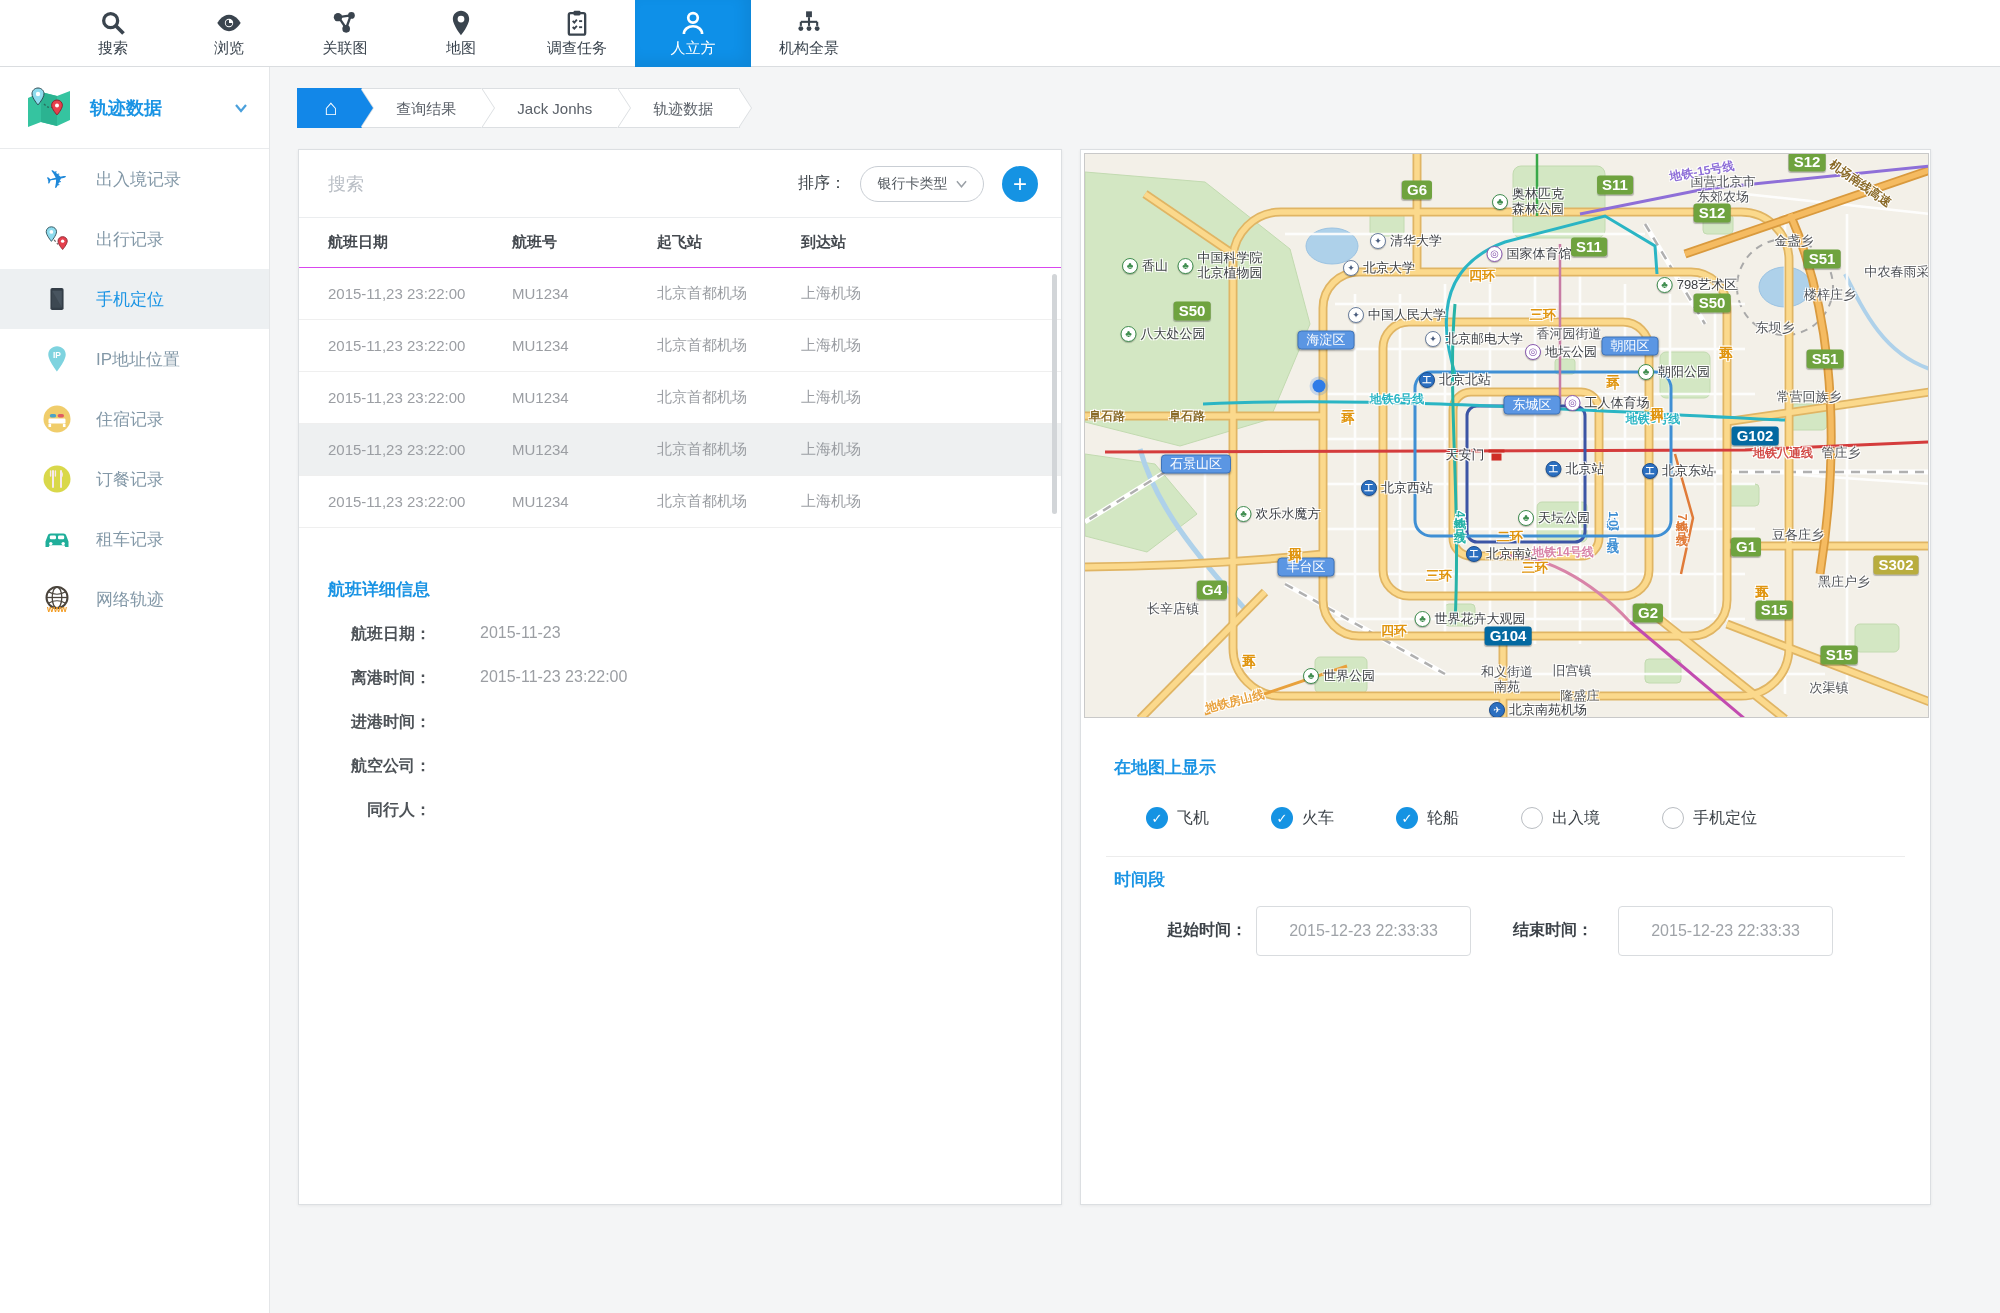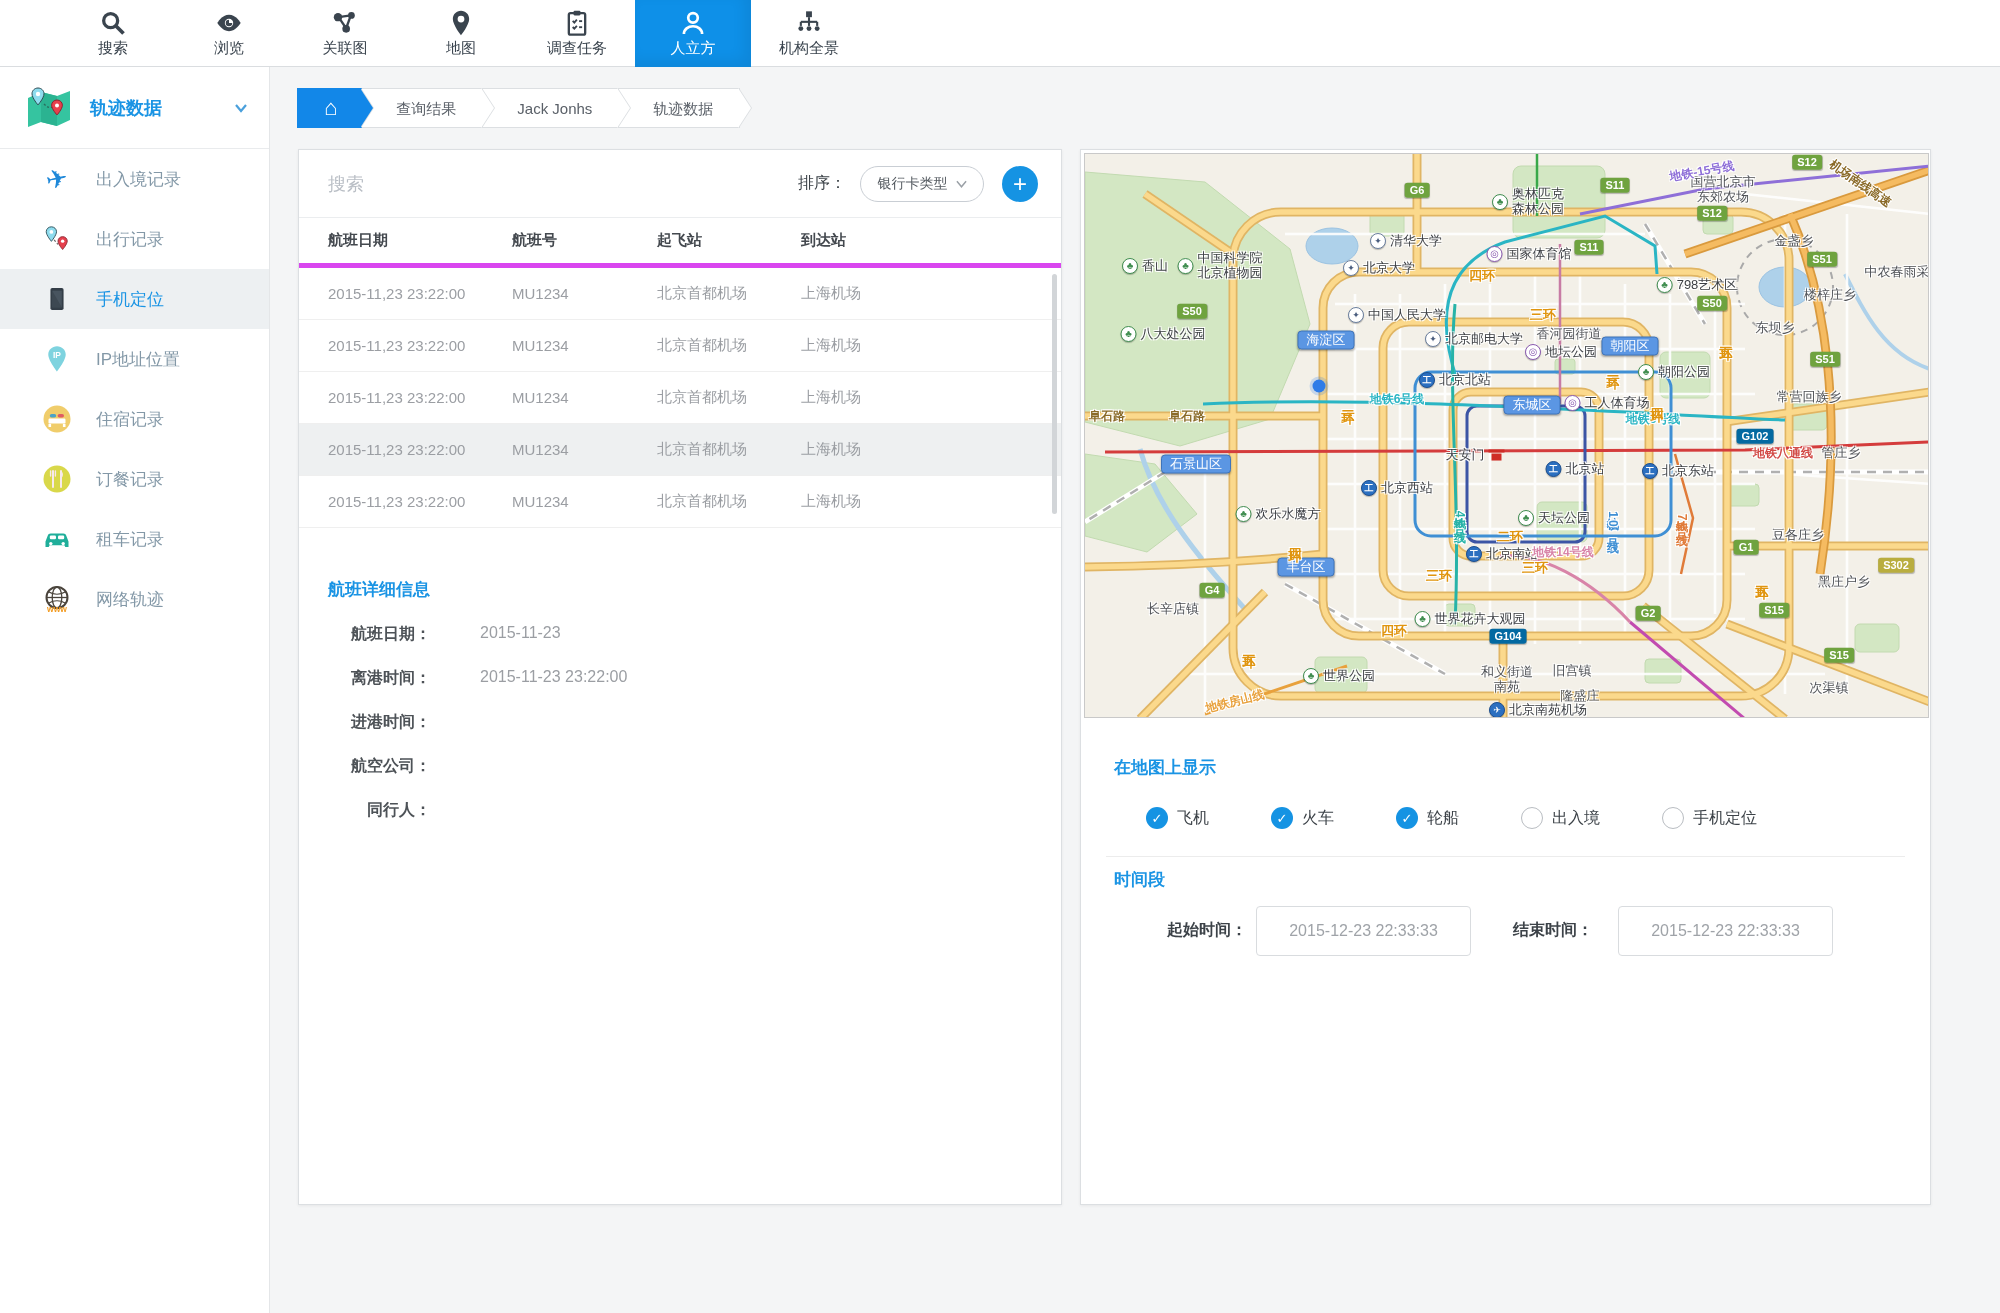--- a/index.html
+++ b/index.html
@@ -55,21 +55,21 @@
   .search-ph { font-size:18px; color:#b9bec5; flex:0 0 auto; }
   .sort-area { margin-left:auto; display:flex; align-items:center; }
   .sort-label { font-size:16px; color:#3c4248; }
   .sort-select { margin-left:14px; width:124px; height:36px; border:1px solid #c9ced4; border-radius:18px;
     display:flex; align-items:center; justify-content:center; cursor:pointer; background:#fff;}
   .sort-value { font-size:14px; color:#555b61; }
   .sort-select svg { width:11px; height:8px; margin-left:8px; }
   .add-btn { margin-left:18px; width:36px; height:36px; border-radius:50%; background:#1593e3;
     color:#fff; font-size:24px; line-height:34px; text-align:center; cursor:pointer; border:none;}
   .t-head { height:50px; display:grid; grid-template-columns:184px 145px 144px auto;
-    padding-left:29px; align-items:center; border-bottom:5px solid #d946ef; }
+    padding-left:29px; align-items:center; border-bottom:1px solid #d946ef; }
   .t-head div { font-size:15px; font-weight:bold; color:#44494f; }
   .t-body { position:relative; }
   .t-row { height:52px; display:grid; grid-template-columns:184px 145px 144px auto;
     padding-left:29px; align-items:center; border-bottom:1px solid #efefef; cursor:pointer;}
   .t-row div { font-size:15px; color:#9b9ea3; }
   .t-row.selected { background:#eef0f1; }
   .t-scrollbar { position:absolute; right:4px; top:6px; width:5px; height:240px;
     background:#d2d5d8; border-radius:3px; }
   .detail { padding:50px 0 0 29px; }
   .detail-title { font-size:17px; font-weight:bold; color:#1a94e4; }
@@ -102,21 +102,21 @@
   .road-casing rect,.road-casing path { fill:none; stroke:#e0b564; stroke-width:9; }
   .road-fill rect,.road-fill path { fill:none; stroke:#fbd98c; stroke-width:5.5; }
   .oroad-casing path { fill:none; stroke:#d99a3e; stroke-width:9; }
   .oroad-fill path { fill:none; stroke:#f5bb61; stroke-width:5.5; }
   .ml { position:absolute; transform:translate(-50%,-50%); white-space:nowrap; z-index:5;
     text-shadow:1px 1px 0 #fff,-1px -1px 0 #fff,1px -1px 0 #fff,-1px 1px 0 #fff; line-height:1.15;}
   .ml.v { writing-mode:vertical-rl; letter-spacing:2px; }
   .ml-district { background:#5b96e3; border:1px solid #3f74ba; color:#fff; padding:1px 8px;
     border-radius:4px; font-size:13px; text-shadow:none; box-shadow:0 1px 2px rgba(0,0,0,.3); }
   .ml-town { color:#4e5156; font-size:13px; text-align:center; }
-  .ml-badge { font-size:11px; font-weight:bold; color:#fff; background:#6fa33f;
+  .ml-badge { font-size:15px; font-weight:bold; color:#fff; background:#6fa33f;
     border-radius:3px; padding:1px 5px; text-shadow:none; box-shadow:0 1px 1px rgba(0,0,0,.25);}
   .ml-badge.red { background:#0369a1; }
   .ml-metro { font-size:12px; font-weight:bold; }
   .ml-ring { color:#e0950f; font-weight:bold; font-size:13px; }
   .ml-roadname { color:#8a6a28; font-size:12px; font-weight:bold; }
   .ml-poi { display:flex; align-items:center; gap:4px; color:#3c3f44; font-size:13px; text-align:center;}
   .pic { width:16px; height:16px; border-radius:50%; background:#fff; display:inline-flex;
     align-items:center; justify-content:center; font-size:10px; flex:0 0 auto;
     box-shadow:0 1px 1px rgba(0,0,0,.25); text-shadow:none;}
   .pic-park { border:1.5px solid #3f8d4f; color:#3f8d4f; }

